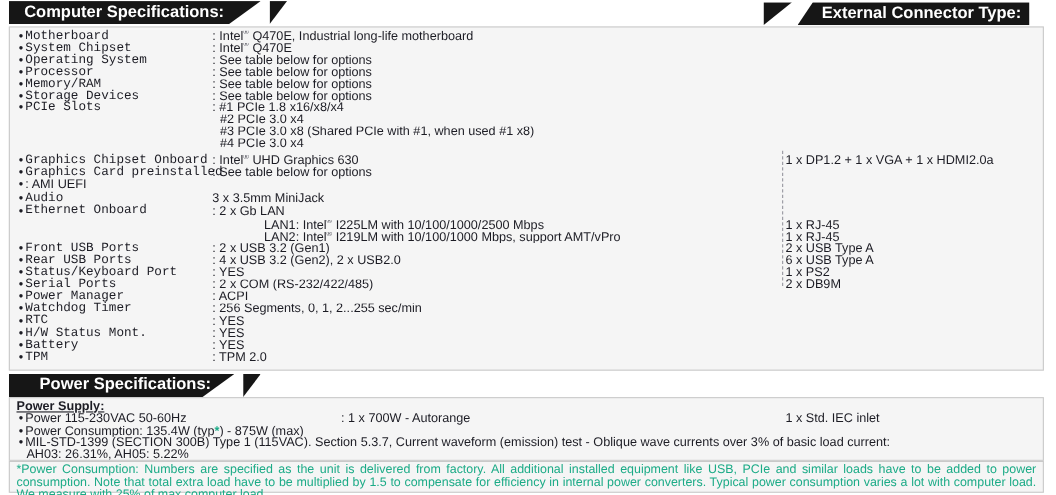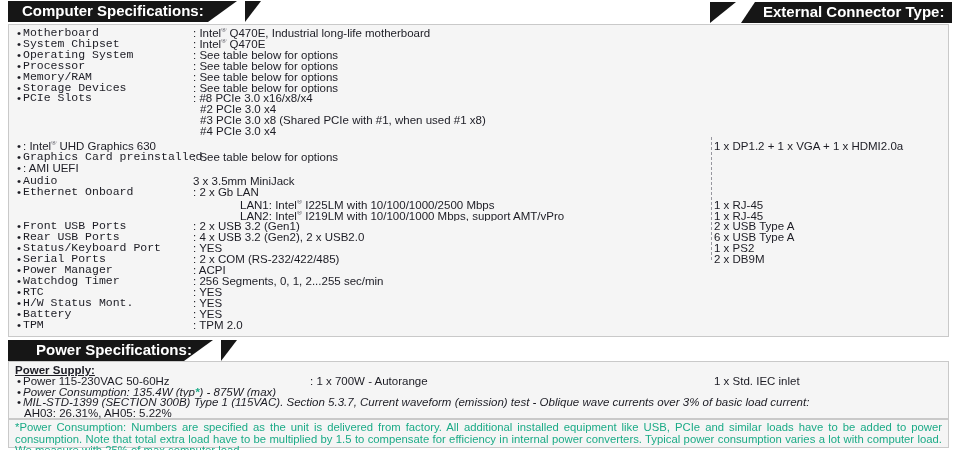--- a/index.html
+++ b/index.html
@@ -16,21 +16,21 @@
   }
   .ribbon-left{left:8px;top:1px;width:260px;}
   .ribbon-left .bar{
     width:260px;padding-left:14px;box-sizing:border-box;
     clip-path:polygon(0 0,229px 0,200px 100%,0 100%);
   }
   .ribbon-left .accent{
     position:absolute;left:237px;top:0;width:16px;height:21px;background:#161616;
     clip-path:polygon(0 0,100% 0,0 100%);
   }
-  .ribbon-right{right:8px;top:2px;width:246px;}
+  .ribbon-right{right:24px;top:2px;width:246px;}
   .ribbon-right .bar{
     margin-left:35px;width:211px;padding-left:22px;box-sizing:border-box;
     clip-path:polygon(14px 0,100% 0,100% 100%,0 100%);
   }
   .ribbon-right .accent{
     position:absolute;left:4px;top:0;width:26px;height:21px;background:#161616;
     clip-path:polygon(0 0,100% 0,0 100%);
   }
   .ribbon-power{left:8px;top:340px;width:260px;}
   .ribbon-power .bar{
@@ -61,21 +61,21 @@
   .conn{width:234px;flex:none;white-space:nowrap;}
   sup.reg{font-size:7px;vertical-align:super;line-height:0;color:#55555f;}
   .dash{position:absolute;left:702px;top:112px;height:123px;border-left:1px dashed #97979f;}
   
   .pw-row{display:flex;line-height:10.7px;}
   .pw-heading{
     font-weight:bold;text-decoration:underline;margin-left:6px;line-height:12px;
   }
   .pw-label{width:287px;flex:none;white-space:nowrap;}
   .pw-value{flex:1;white-space:nowrap;}
-  .pw-text{flex:1;white-space:nowrap;overflow:hidden;font-style:italic;}
+  .pw-text{flex:1;white-space:nowrap;overflow:hidden;}
   .pw-indent{margin-left:15px;line-height:10.7px;}
   .star{color:#1cab87;font-weight:bold;}
   
   #footnote-box{
     color:#1cab87;font-size:11.3px;line-height:11.5px;text-align:justify;
   }
 </style>
 </head>
 <body>
 
@@ -122,21 +122,21 @@
       </div>
       <div class="spec-row">
         <span class="bullet">•</span>
         <span class="label">Storage Devices</span>
         <span class="value">: See table below for options</span>
         <span class="conn"></span>
       </div>
       <div class="spec-row">
         <span class="bullet">•</span>
         <span class="label">PCIe Slots</span>
-        <span class="value">: #8 PCIe 3.0 x16/x8/x4</span>
+        <span class="value">: #1 PCIe 1.8 x16/x8/x4</span>
         <span class="conn"></span>
       </div>
       <div class="spec-row">
         <span class="bullet"></span>
         <span class="label"></span>
         <span class="value ind1">#2 PCIe 3.0 x4</span>
         <span class="conn"></span>
       </div>
       <div class="spec-row">
         <span class="bullet"></span>
@@ -145,20 +145,21 @@
         <span class="conn"></span>
       </div>
       <div class="spec-row">
         <span class="bullet"></span>
         <span class="label"></span>
         <span class="value ind1">#4 PCIe 3.0 x4</span>
         <span class="conn"></span>
       </div>
       <div class="spec-row gap">
         <span class="bullet">•</span>
+        <span class="label">Graphics Chipset Onboard</span>
         <span class="value">: Intel<sup class="reg">®</sup> UHD Graphics 630</span>
         <span class="conn">1 x DP1.2 + 1 x VGA + 1 x HDMI2.0a</span>
       </div>
       <div class="spec-row">
         <span class="bullet">•</span>
         <span class="label">Graphics Card preinstalled</span>
         <span class="value">: See table below for options</span>
         <span class="conn"></span>
       </div>
       <div class="spec-row">

